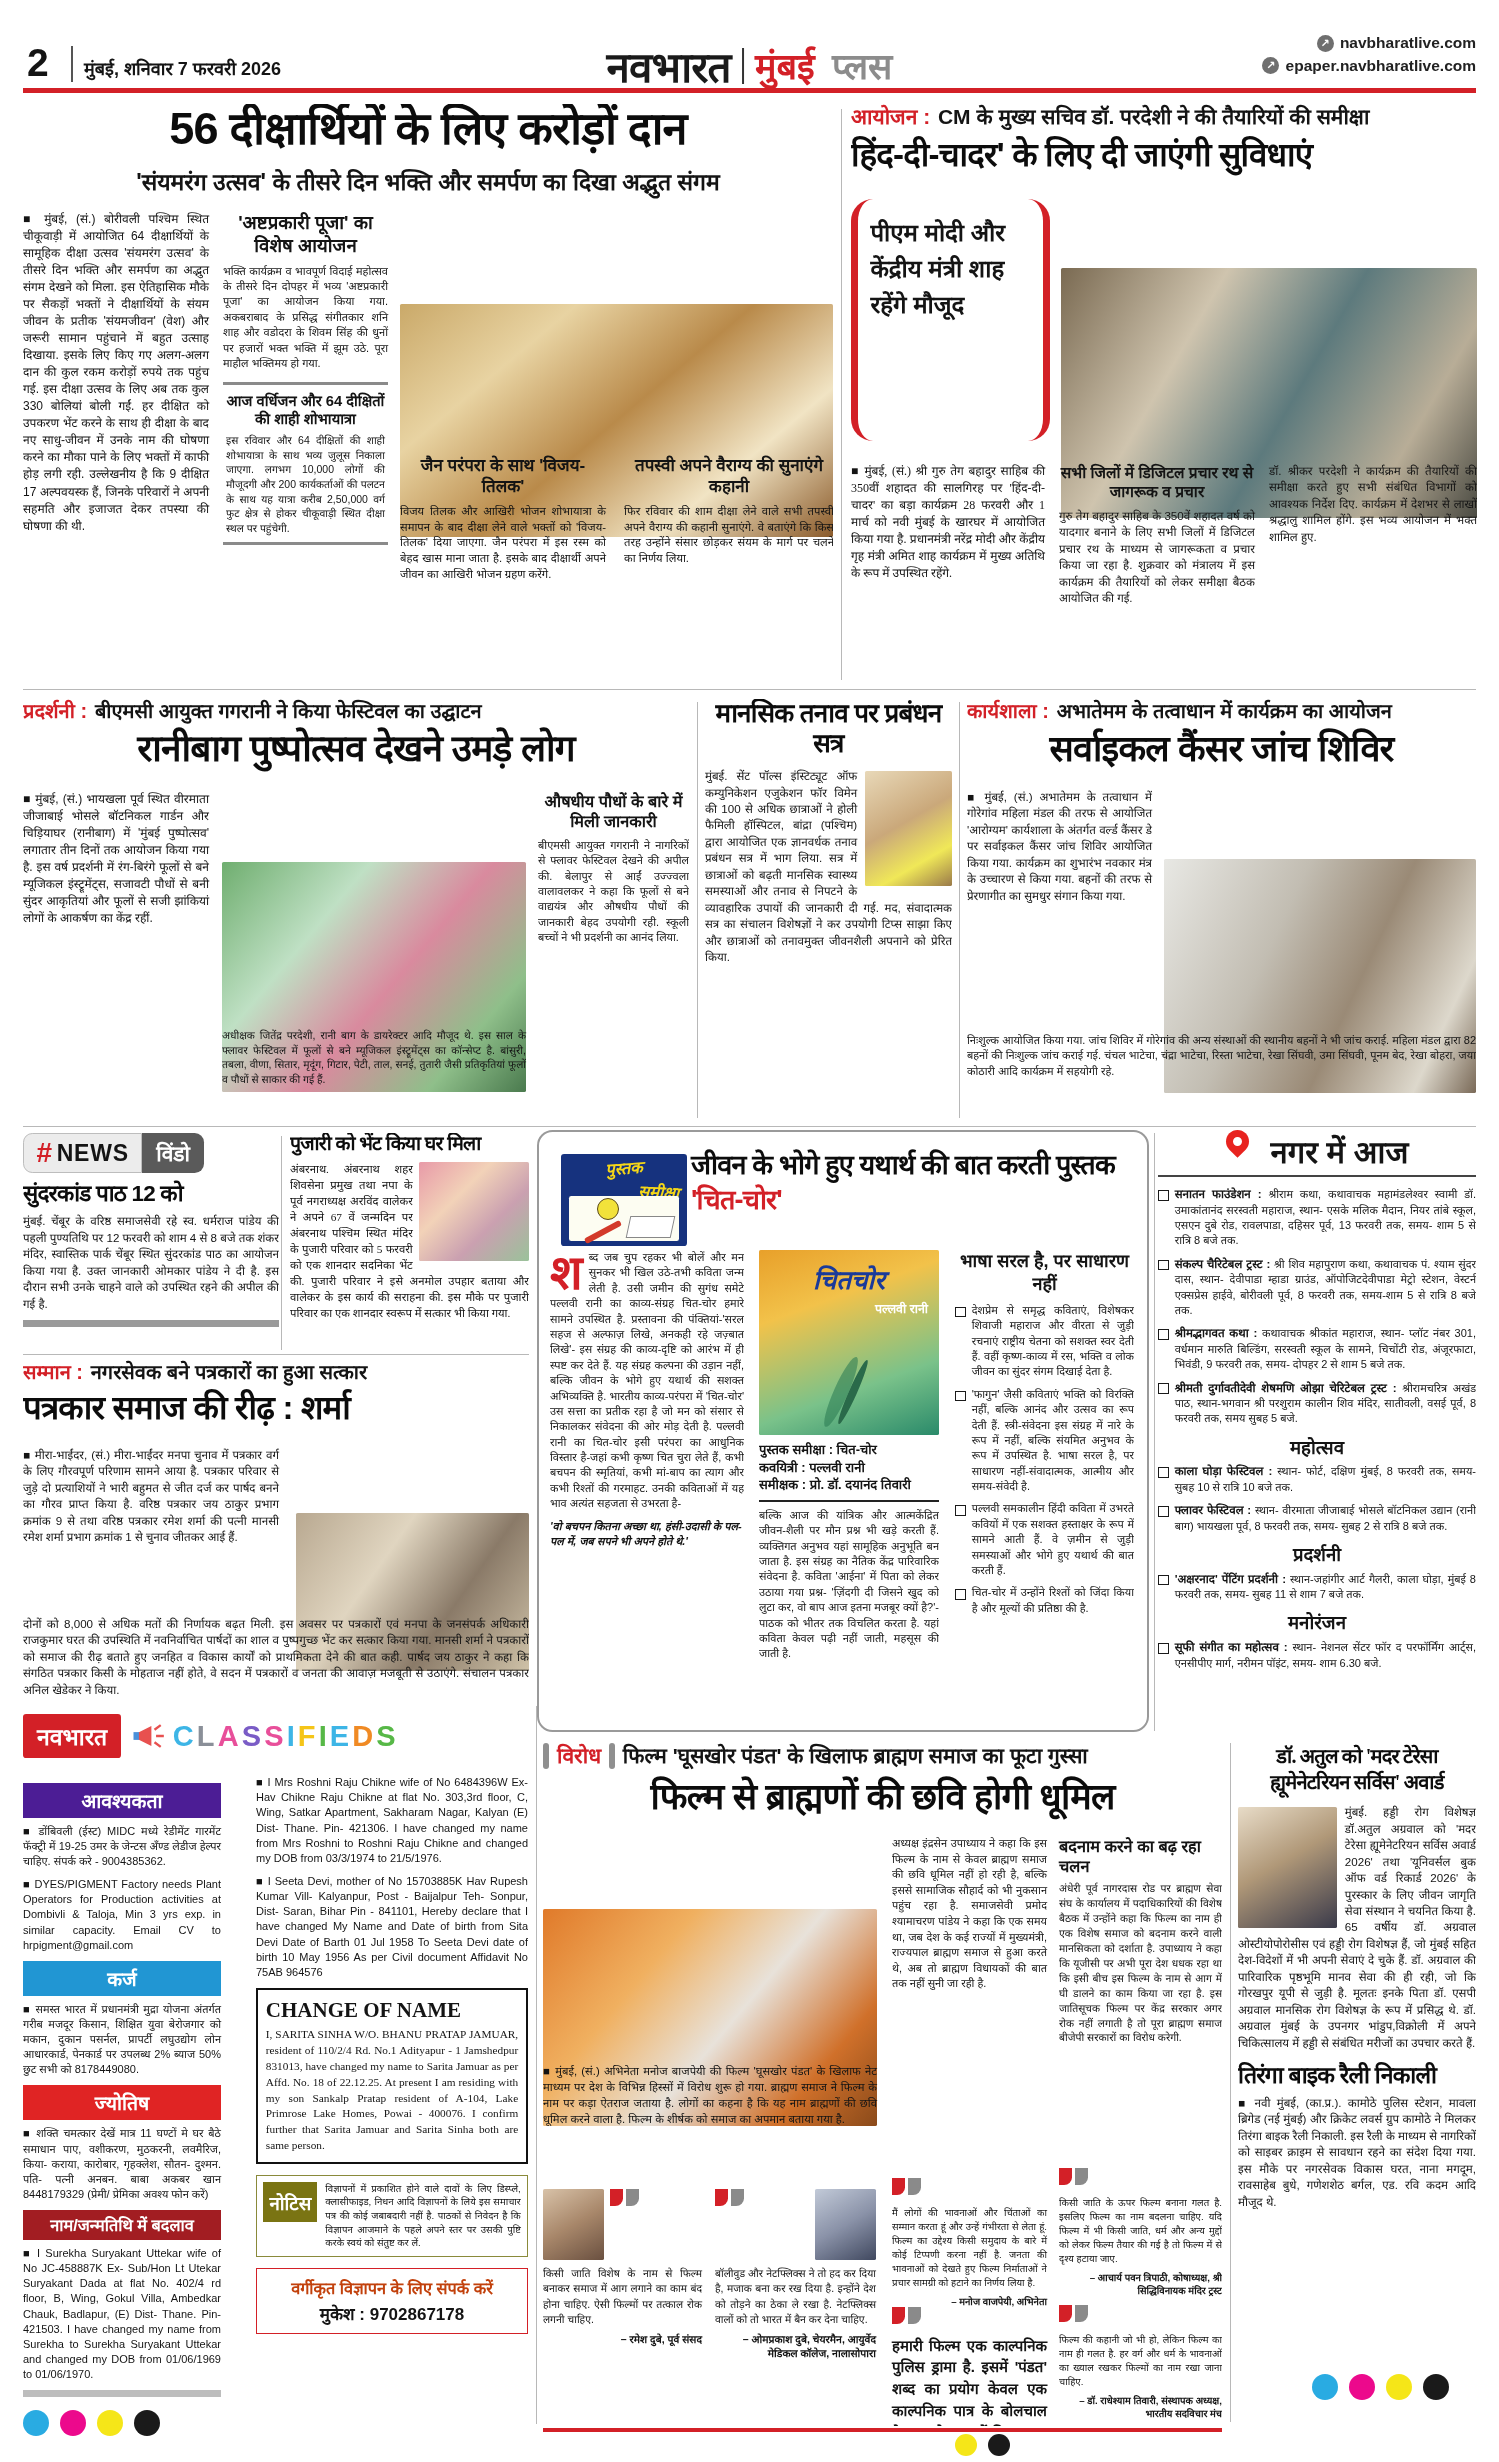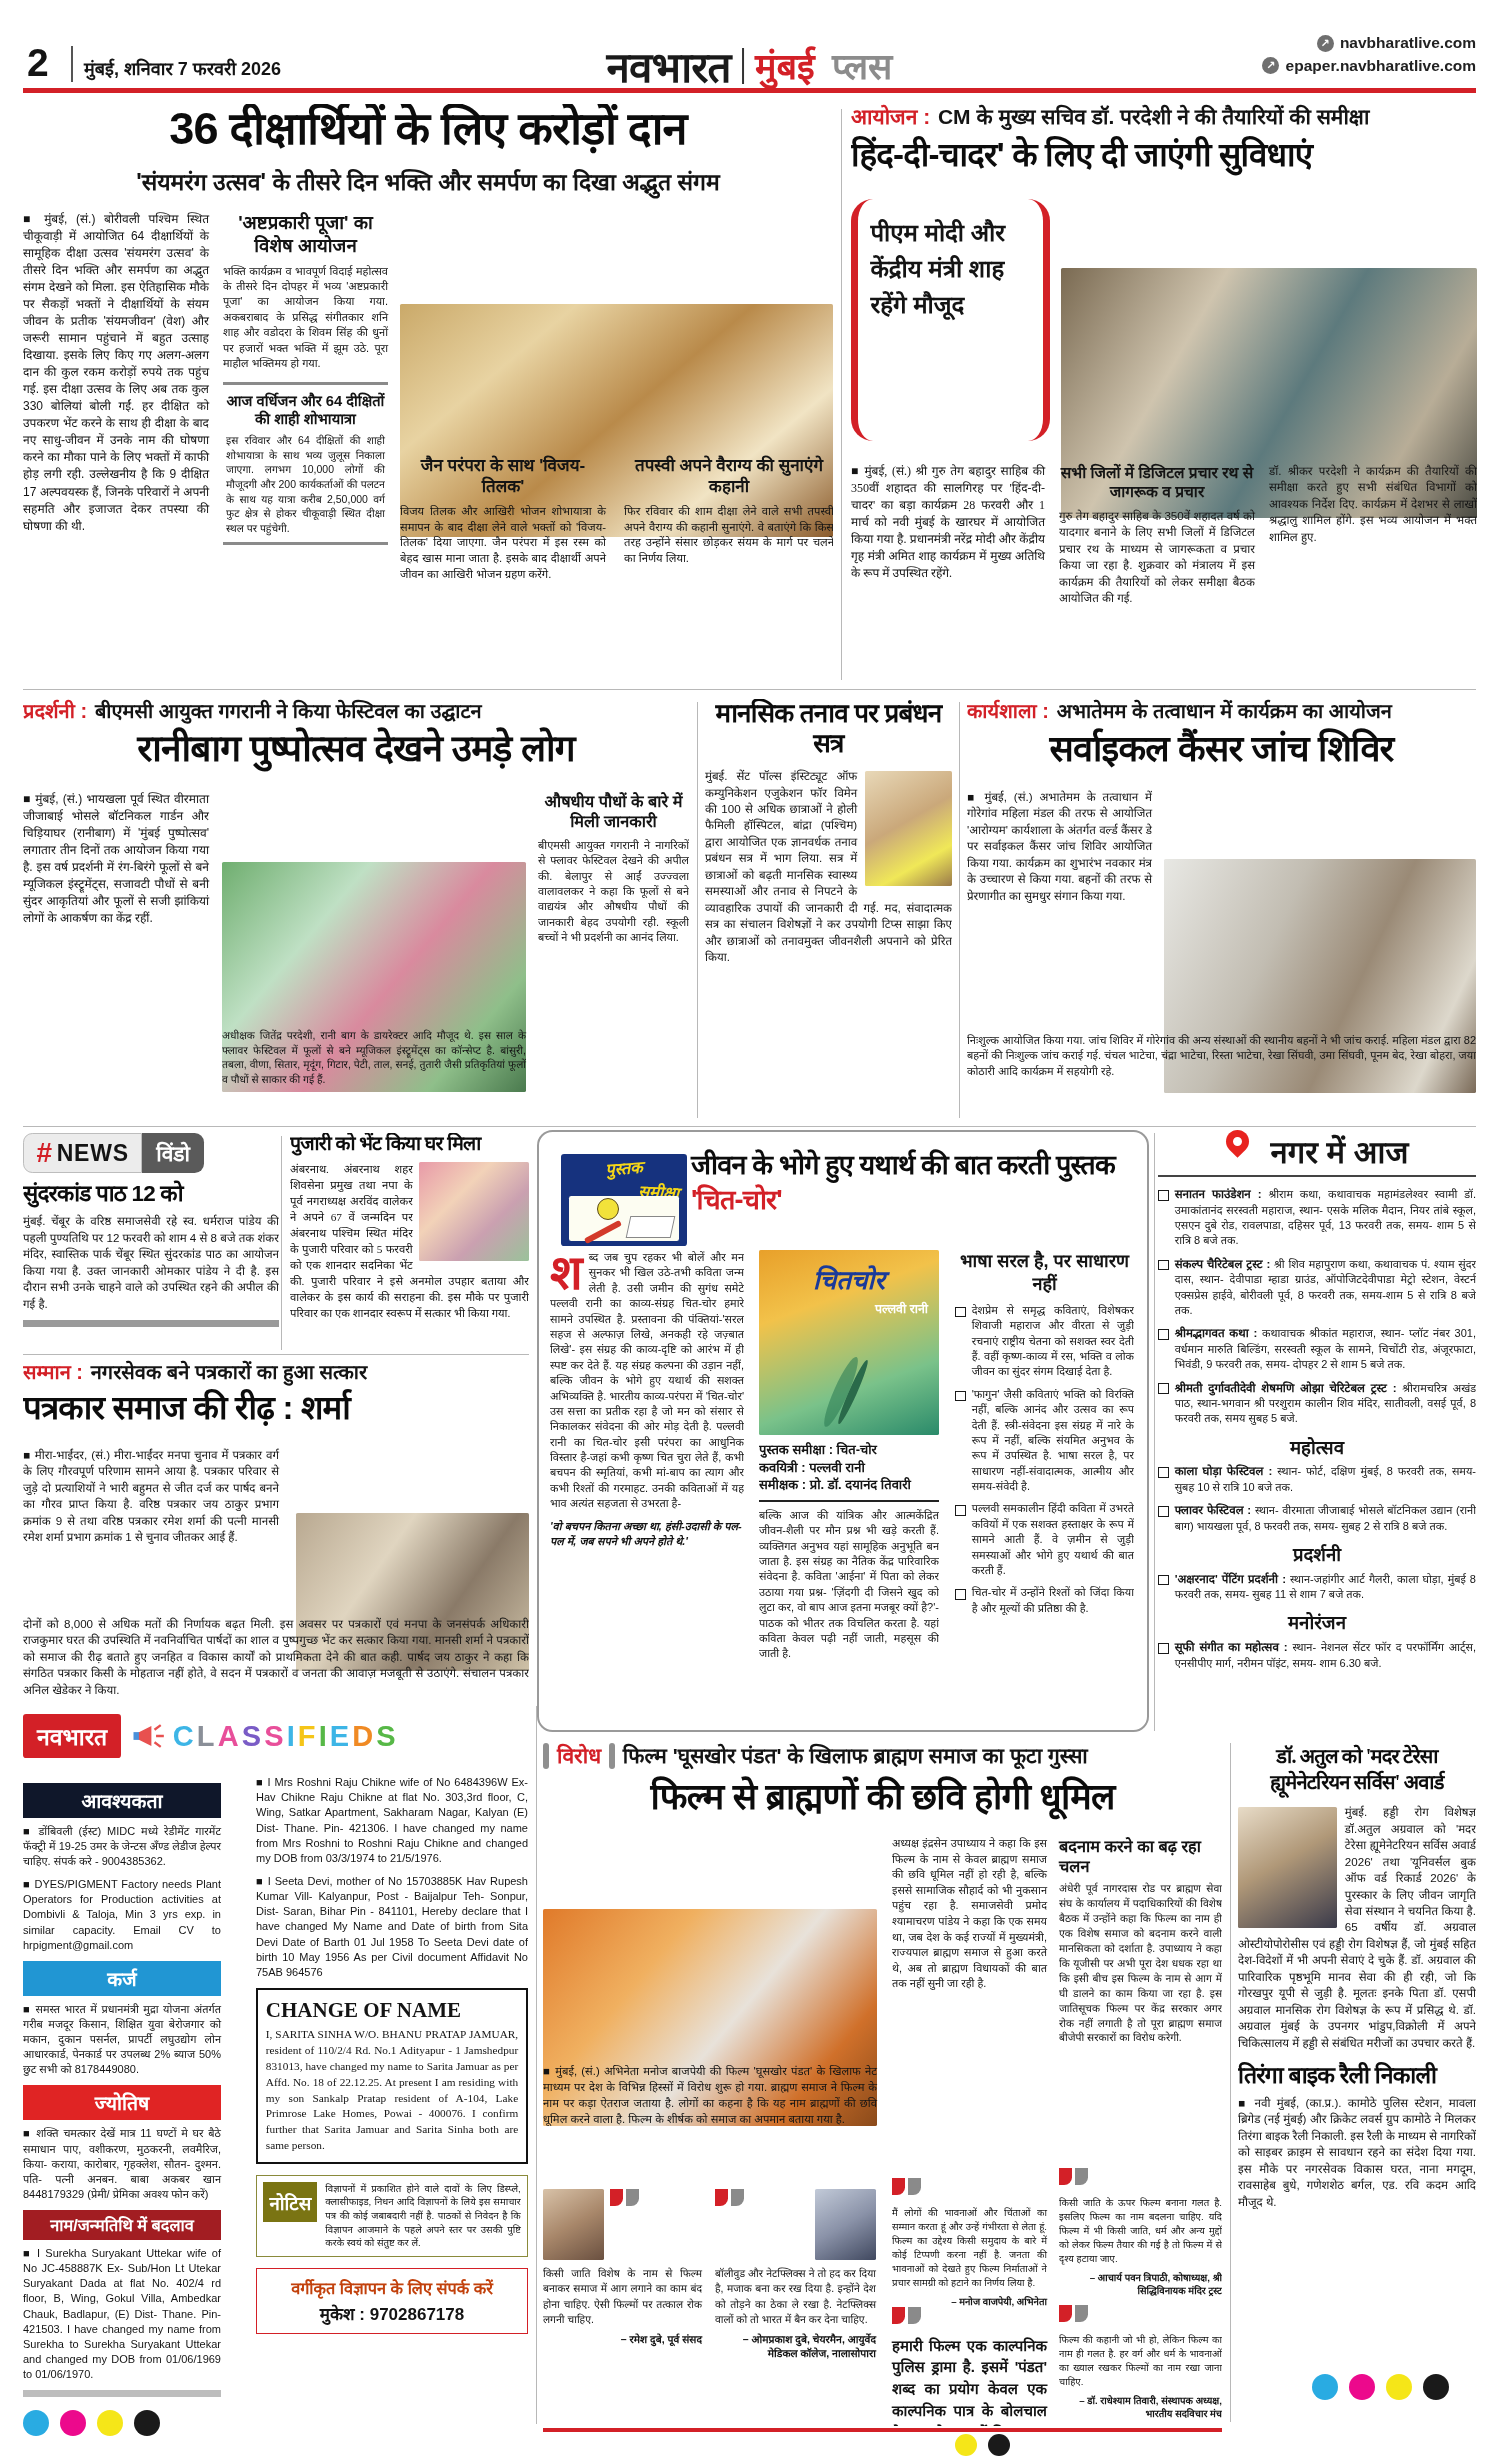--- a/index.html
+++ b/index.html
@@ -88,21 +88,21 @@
   .clbanner{display:flex;align-items:center;gap:9.3px;}
   .clbrand{background:#d32027;color:#fff;font-size:23px;font-weight:900;padding:6.2px 14px;border-radius:3.1px;}
   .cl{font-size:29px;font-weight:900;letter-spacing:3.1px;}
   .cl span:nth-child(1){color:#3db5e6;}.cl span:nth-child(2){color:#8a8f98;}
   .cl span:nth-child(3){color:#e84f9a;}.cl span:nth-child(4){color:#7a5cc6;}
   .cl span:nth-child(5){color:#e84f9a;}.cl span:nth-child(6){color:#3db5e6;}
   .cl span:nth-child(7){color:#f5c518;}.cl span:nth-child(8){color:#57b847;}
   .cl span:nth-child(9){color:#3db5e6;}.cl span:nth-child(10){color:#f08a24;}
   .cl span:nth-child(11){color:#57b847;}
   .sechead{color:#fff;text-align:center;font-size:19.4px;font-weight:bold;padding:3.9px 0;margin:7.8px 0 6.2px;}
-  .sh-blue{background:#0f172a;}
+  .sh-blue{background:#4c1d95;}
   .sh-cyan{background:#2196d3;}
   .sh-red{background:#e02424;}
   .sh-maroon{background:#a21d22;}
   .clad{font-size:11px;line-height:1.38;text-align:justify;margin:0 0 7.8px;}
   .conbox{border:2.3px solid #111;padding:7.8px;margin-top:7.8px;}
   .conbox .ct{font-size:21px;font-weight:900;font-family:"Liberation Serif","DejaVu Serif",serif;}
   .conbox .cb{font-size:11.3px;line-height:1.4;font-family:"Liberation Serif","DejaVu Serif",serif;text-align:justify;}
   .noticebox{border:0.8px solid #8a8a3a;padding:6.2px;margin-top:11px;display:flex;gap:7.8px;}
   .noticebadge{background:#7a7413;color:#fff;font-size:18.6px;font-weight:900;padding:7.8px 6.2px;align-self:flex-start;}
   .noticetext{font-size:9.7px;line-height:1.4;text-align:justify;}
@@ -142,21 +142,21 @@
       </div>
       <div class="urlrow">
         <span class="globe">↗</span>
         <span>epaper.navbharatlive.com</span>
       </div>
     </div>
   </div>
   <div class="redbar" style="left:23px;top:88px;width:1453px;height:5.4px;"></div>
 
   <div class="abs" style="left:23px;top:104px;width:810px;height:581px;overflow:hidden;">
-    <div class="hl ctr lead-h1" style="font-size:45px;">36 दीक्षार्थियों के लिए करोड़ों दान</div>
+    <div class="hl ctr lead-h1" style="font-size:45px;">56 दीक्षार्थियों के लिए करोड़ों दान</div>
     <div class="lead-sub" style="margin-top:11px;">'संयमरंग उत्सव' के तीसरे दिन भक्ति और समर्पण का दिखा अद्भुत संगम</div>
     <div class="abs" style="left:0;top:107px;width:186px;height:474px;">
       <p class="bt" style="margin:0;"><span class="sq">■</span>
         <span>मुंबई, (सं.) बोरीवली पश्चिम स्थित चीकूवाड़ी में आयोजित 64 दीक्षार्थियों के सामूहिक दीक्षा उत्सव 'संयमरंग उत्सव' के तीसरे दिन भक्ति और समर्पण का अद्भुत संगम देखने को मिला. इस ऐतिहासिक मौके पर सैकड़ों भक्तों ने दीक्षार्थियों के संयम जीवन के प्रतीक 'संयमजीवन' (वेश) और जरूरी सामान पहुंचाने में बहुत उत्साह दिखाया. इसके लिए किए गए अलग-अलग दान की कुल रकम करोड़ों रुपये तक पहुंच गई. इस दीक्षा उत्सव के लिए अब तक कुल 330 बोलियां बोली गईं. हर दीक्षित को उपकरण भेंट करने के साथ ही दीक्षा के बाद नए साधु-जीवन में उनके नाम की घोषणा करने का मौका पाने के लिए भक्तों में काफी होड़ लगी रही. उल्लेखनीय है कि 9 दीक्षित 17 अल्पवयस्क हैं, जिनके परिवारों ने अपनी सहमति और इजाजत देकर तपस्या की घोषणा की थी.</span></p>
     </div>
     <div class="abs" style="left:200px;top:107px;width:165px;height:474px;">
       <div class="subhead" style="font-size:18.6px;">'अष्टप्रकारी पूजा' का विशेष आयोजन</div>
       <p class="bts" style="margin:6.2px 0 11px;">भक्ति कार्यक्रम व भावपूर्ण विदाई महोत्सव के तीसरे दिन दोपहर में भव्य 'अष्टप्रकारी पूजा' का आयोजन किया गया. अकबराबाद के प्रसिद्ध संगीतकार शनि शाह और वडोदरा के शिवम सिंह की धुनों पर हजारों भक्त भक्ति में झूम उठे. पूरा माहौल भक्तिमय हो गया.</p>
       <div class="graybox">
         <div class="subhead" style="font-size:14.7px;">आज वर्धिजन और 64 दीक्षितों की शाही शोभायात्रा</div>

